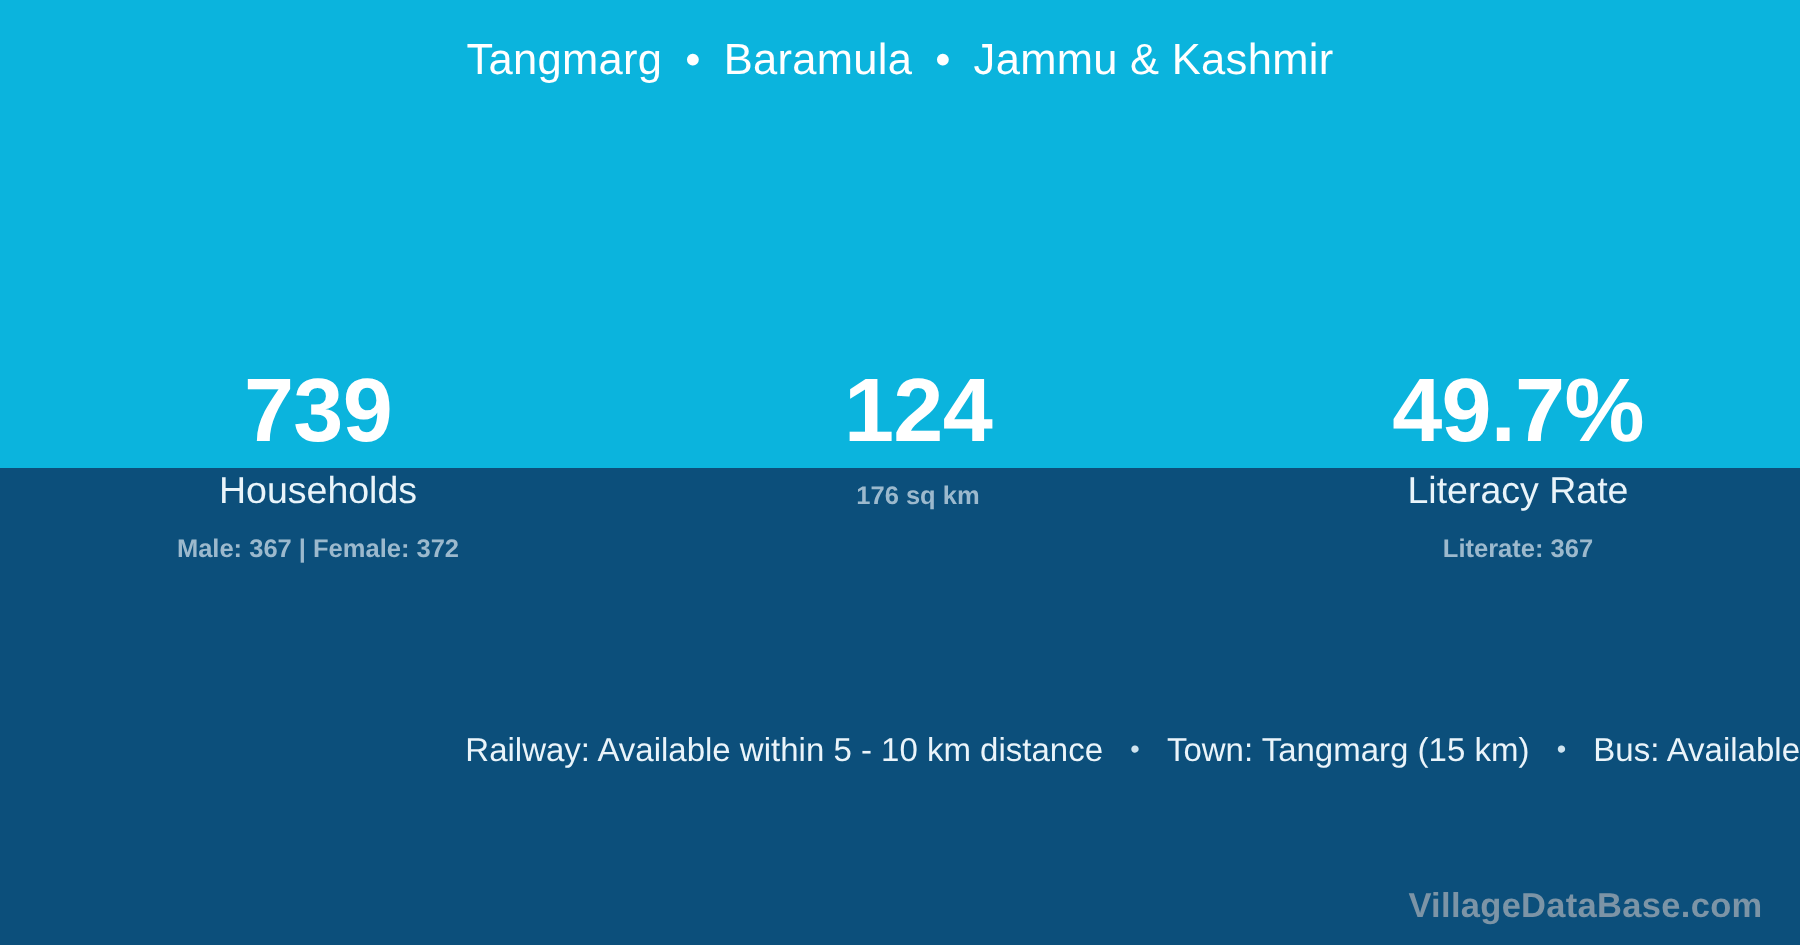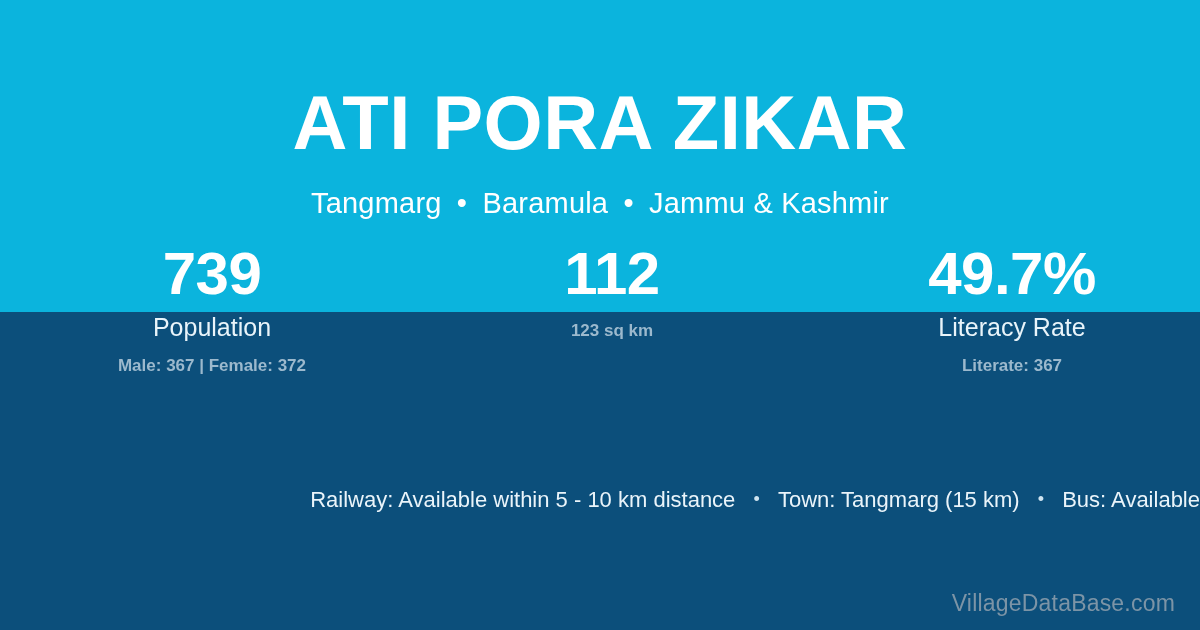--- a/index.html
+++ b/index.html
@@ -127,56 +127,55 @@
     vertical-align: 2px;
   }
 
   
   #watermark {
     position: absolute;
     right: 25px;
     bottom: 14px;
     font-size: 23px;
     line-height: 26px;
-    font-weight: normal;
+    font-weight: bold;
     color: #7c94a6;
     letter-spacing: 0.2px;
     white-space: nowrap;
   }
 </style>
 </head>
 <body>
 
 <div id="card">
 
   <div id="band-cyan"></div>
   <div id="band-dark"></div>
 
   <div id="hero">
-    <h1 id="village-title">ATI PORA ZIKAR</h1>
     <p id="village-breadcrumb">
       <span>Tangmarg</span>
       <span class="bc-sep">•</span>
       <span>Baramula</span>
       <span class="bc-sep">•</span>
       <span>Jammu &amp; Kashmir</span>
     </p>
   </div>
 
   <div id="stats-row">
 
     <div class="stat-col">
       <div class="stat-value">739</div>
-      <div class="stat-label">Population</div>
+      <div class="stat-label">Households</div>
       <div class="stat-sub">Male: 367 | Female: 372</div>
     </div>
 
     <div class="stat-col">
-      <div class="stat-value">112</div>
-      <div class="stat-sub">123 sq km</div>
+      <div class="stat-value">124</div>
+      <div class="stat-sub">176 sq km</div>
     </div>
 
     <div class="stat-col">
       <div class="stat-value">49.7%</div>
       <div class="stat-label">Literacy Rate</div>
       <div class="stat-sub">Literate: 367</div>
     </div>
 
   </div>
 

